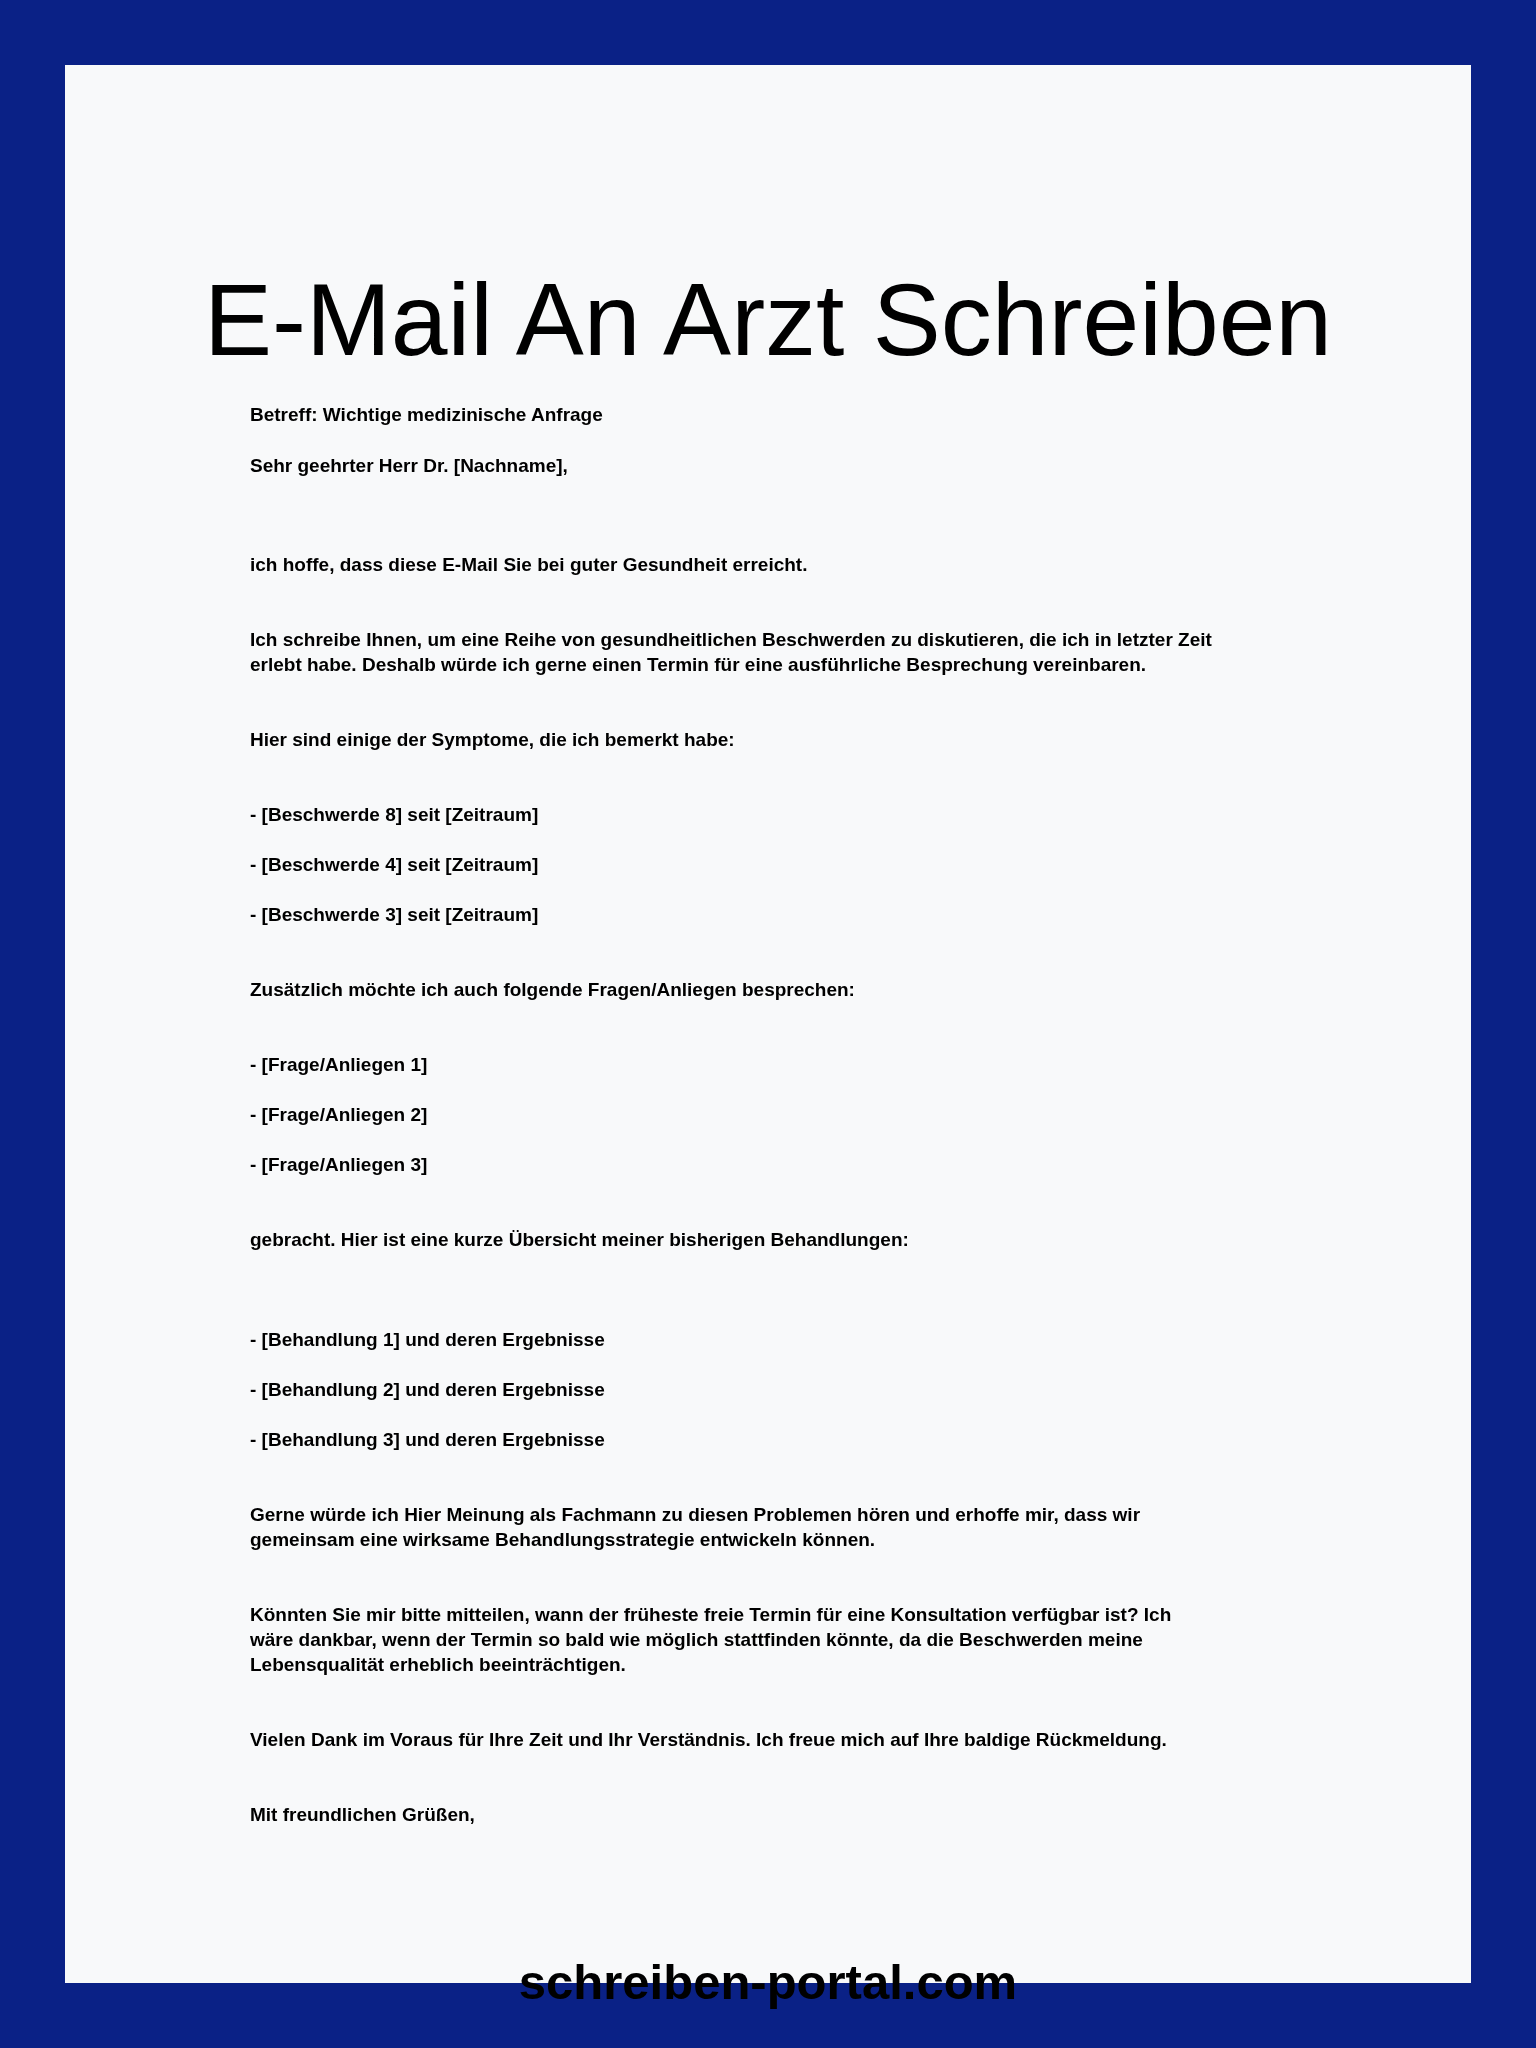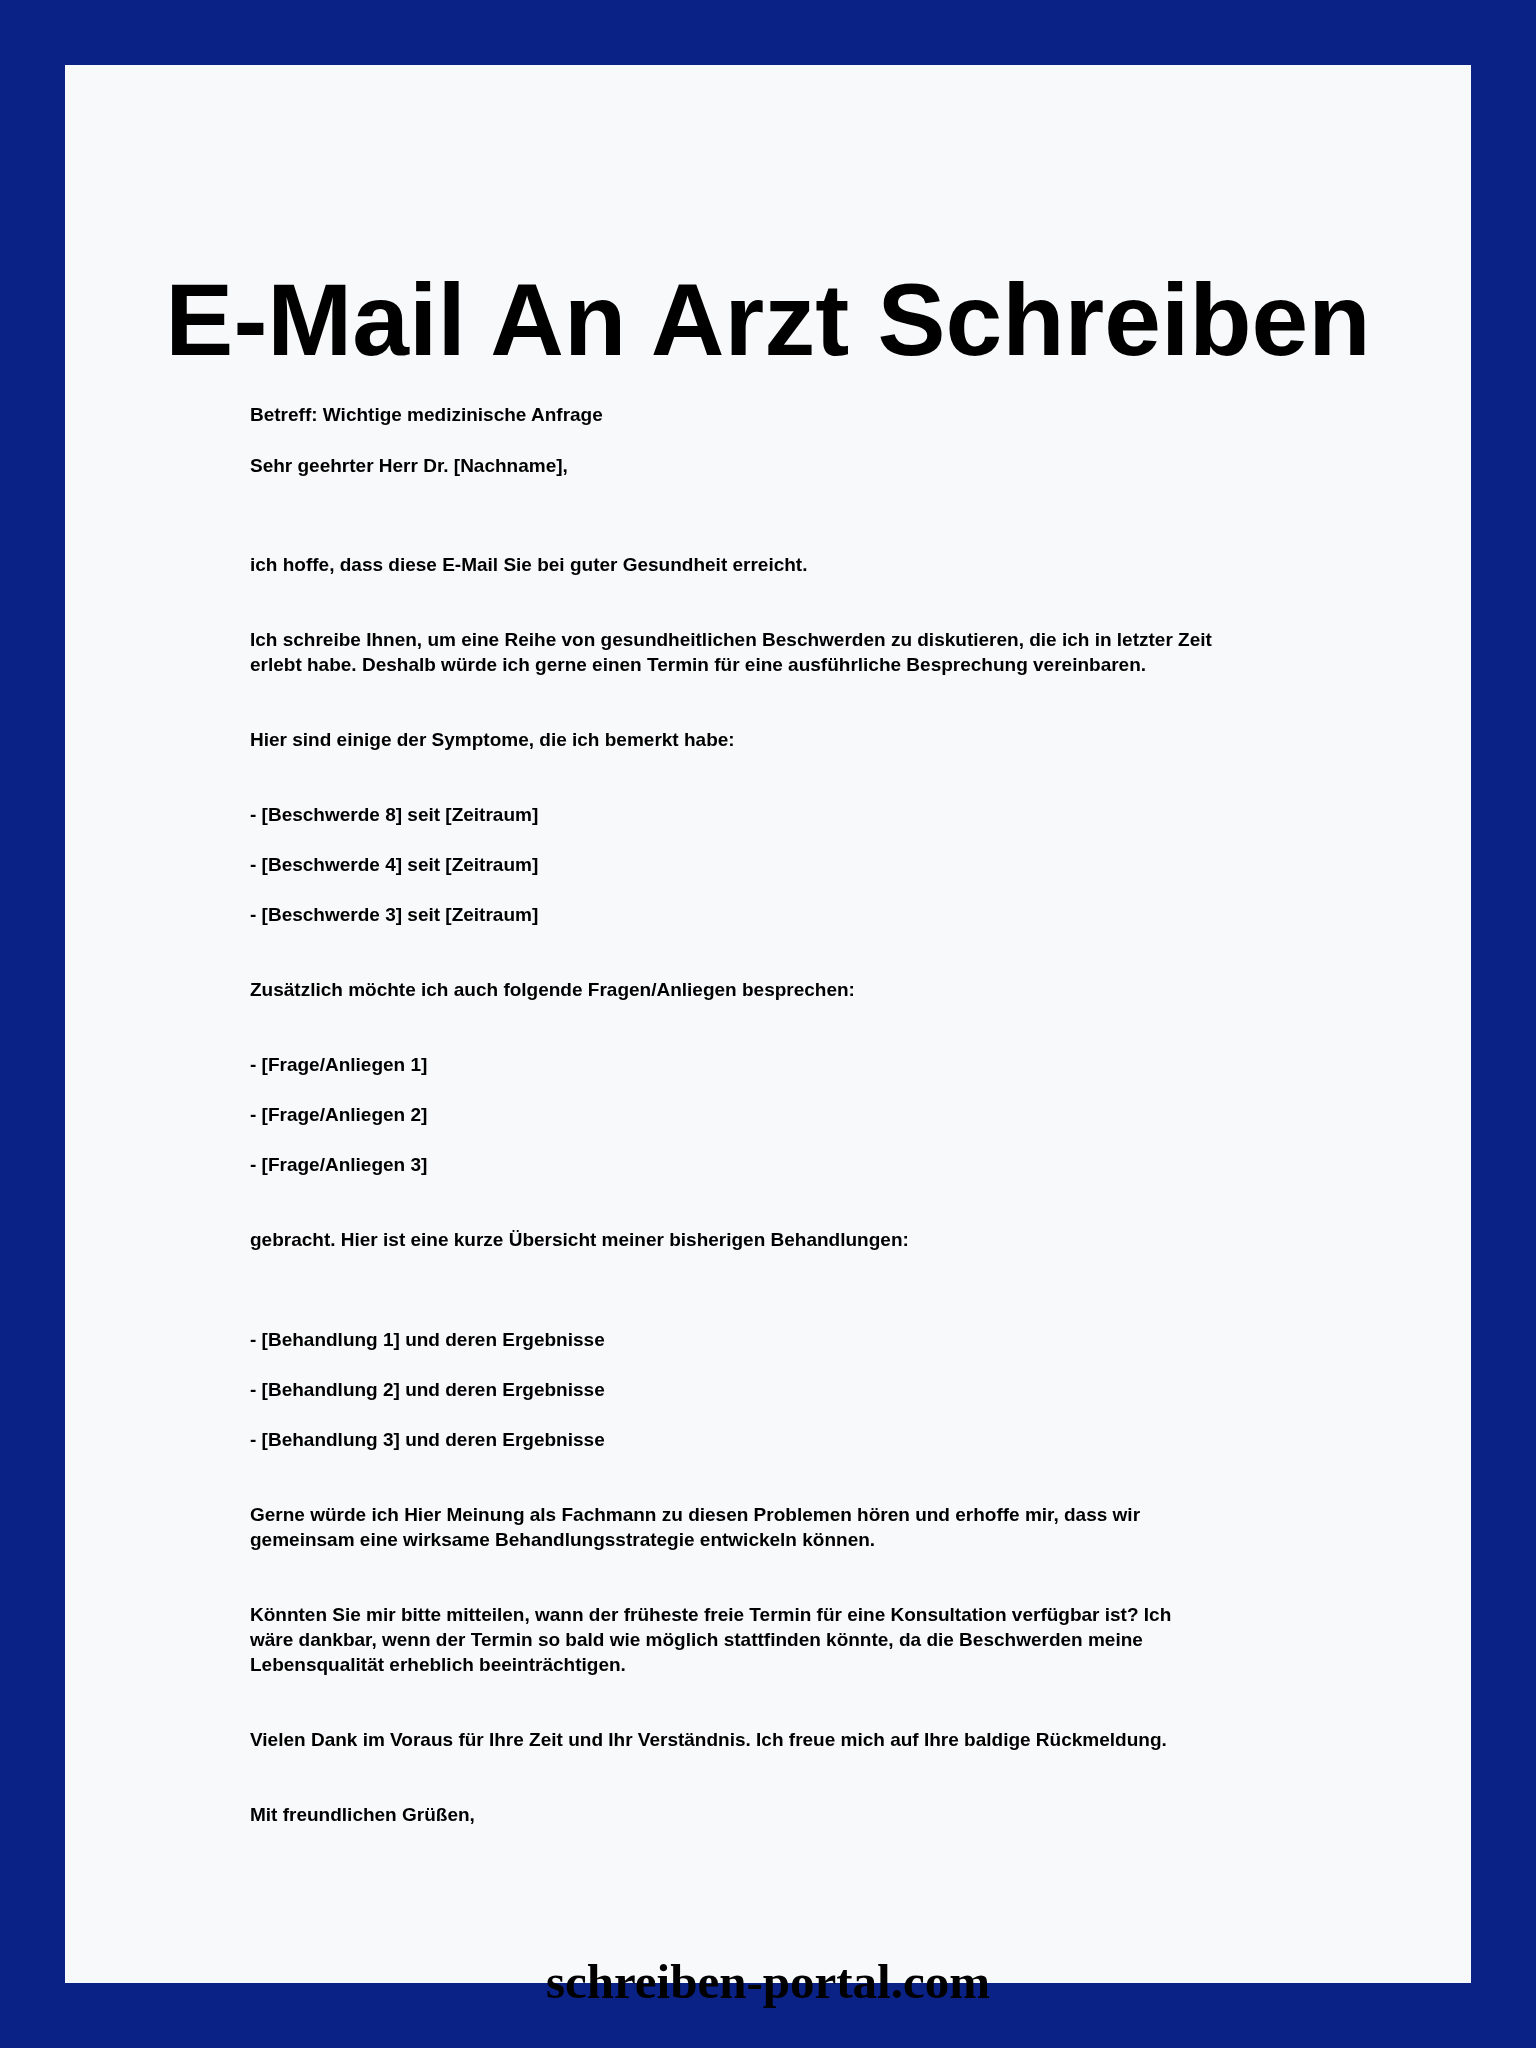--- a/index.html
+++ b/index.html
@@ -21,21 +21,21 @@
     width: 1406px;
     height: 1918px;
     background: #F8F9FA;
   }
   .title {
     position: absolute;
     left: 0;
     width: 100%;
     top: 195px;
     text-align: center;
-    font-weight: bold;
+    font-weight: normal;
     font-size: 102px;
     line-height: 120px;
     color: #000;
     margin: 0;
     letter-spacing: 0px;
   }
   .letter {
     position: absolute;
     left: 185px;
     top: 0;
@@ -54,21 +54,20 @@
   .footer {
     position: absolute;
     left: 0;
     width: 100%;
     top: 1887px;
     text-align: center;
     font-weight: bold;
     font-size: 49px;
     line-height: 60px;
     color: #000;
-    font-family: Liberation Serif, serif;
   }
 </style>
 </head>
 <body>
 
 <div class="panel">
   <h1 class="title">E-Mail An Arzt Schreiben</h1>
 
   <div class="letter">
     <p class="blk" style="top:337px">Betreff: Wichtige medizinische Anfrage</p>

